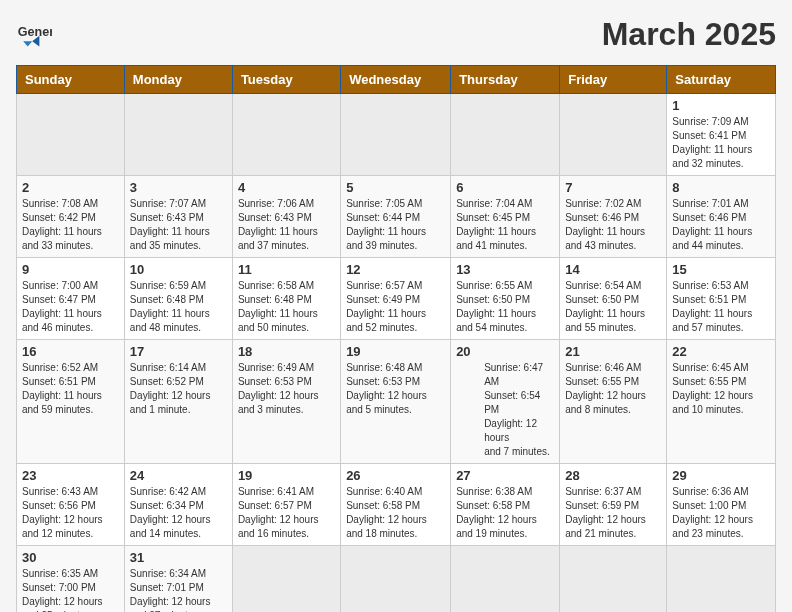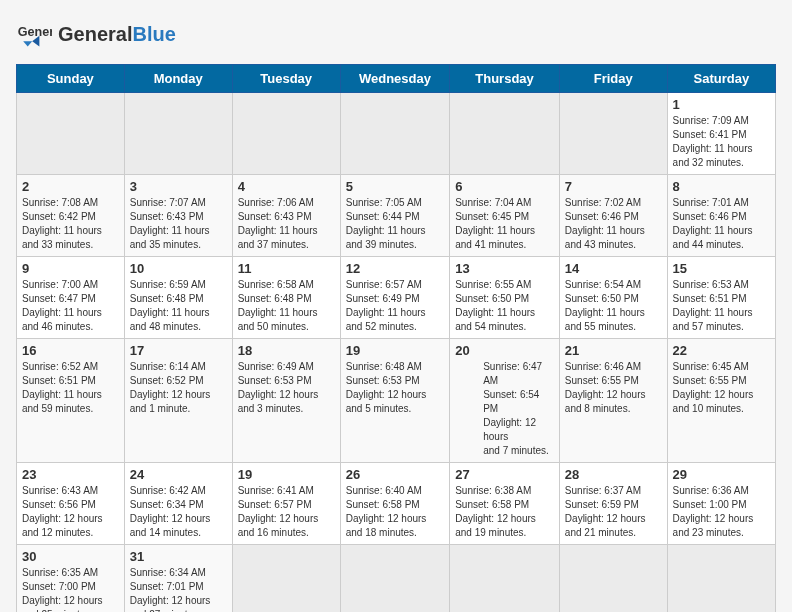--- a/index.html
+++ b/index.html
@@ -37,26 +37,26 @@
       font-size: 15px;
       color: #555;
     }
     .calendar {
       width: 100%;
       border-collapse: collapse;
       background: white;
       border: 1px solid #ccc;
     }
     .calendar th {
-      background: #0369a1;
+      background: #a16207;
       color: white;
       font-size: 13px;
       font-weight: bold;
-      padding: 6px 1px;
-      text-align: center;
+      padding: 6px 8px;
+      text-align: left;
       border: 1px solid #1a5a9f;
     }
     .calendar td {
       vertical-align: top;
       padding: 4px 5px;
       font-size: 10.5px;
       color: #333;
       border: 1px solid #ccc;
       width: 112px;
       min-height: 80px;
@@ -87,25 +87,23 @@
 </head>
 <body>
 
 <div class="header">
   <div class="logo">
     <svg class="logo-icon" viewBox="0 0 40 40">
       <text x="2" y="22" font-size="14" font-weight="bold" fill="#333">General</text>
       <polygon points="8,28 18,28 13,34" fill="#2a7abf"></polygon>
       <polygon points="18,28 26,22 26,34" fill="#1a5a9f"></polygon>
     </svg>
-    <div>
-      <span style="font-size:20px;font-weight:bold;color:#333;">General</span><span style="font-size:20px;font-weight:bold;color:#2a7abf;">Blue</span>
-    </div>
   </div>
   <div class="title-block">
+    <div class="month-title">March 2025</div>
   </div>
 </div>
 
 <table class="calendar">
   <thead>
     <tr>
     <th>Sunday</th>
         <th>Monday</th>
         <th>Tuesday</th>
         <th>Wednesday</th>

